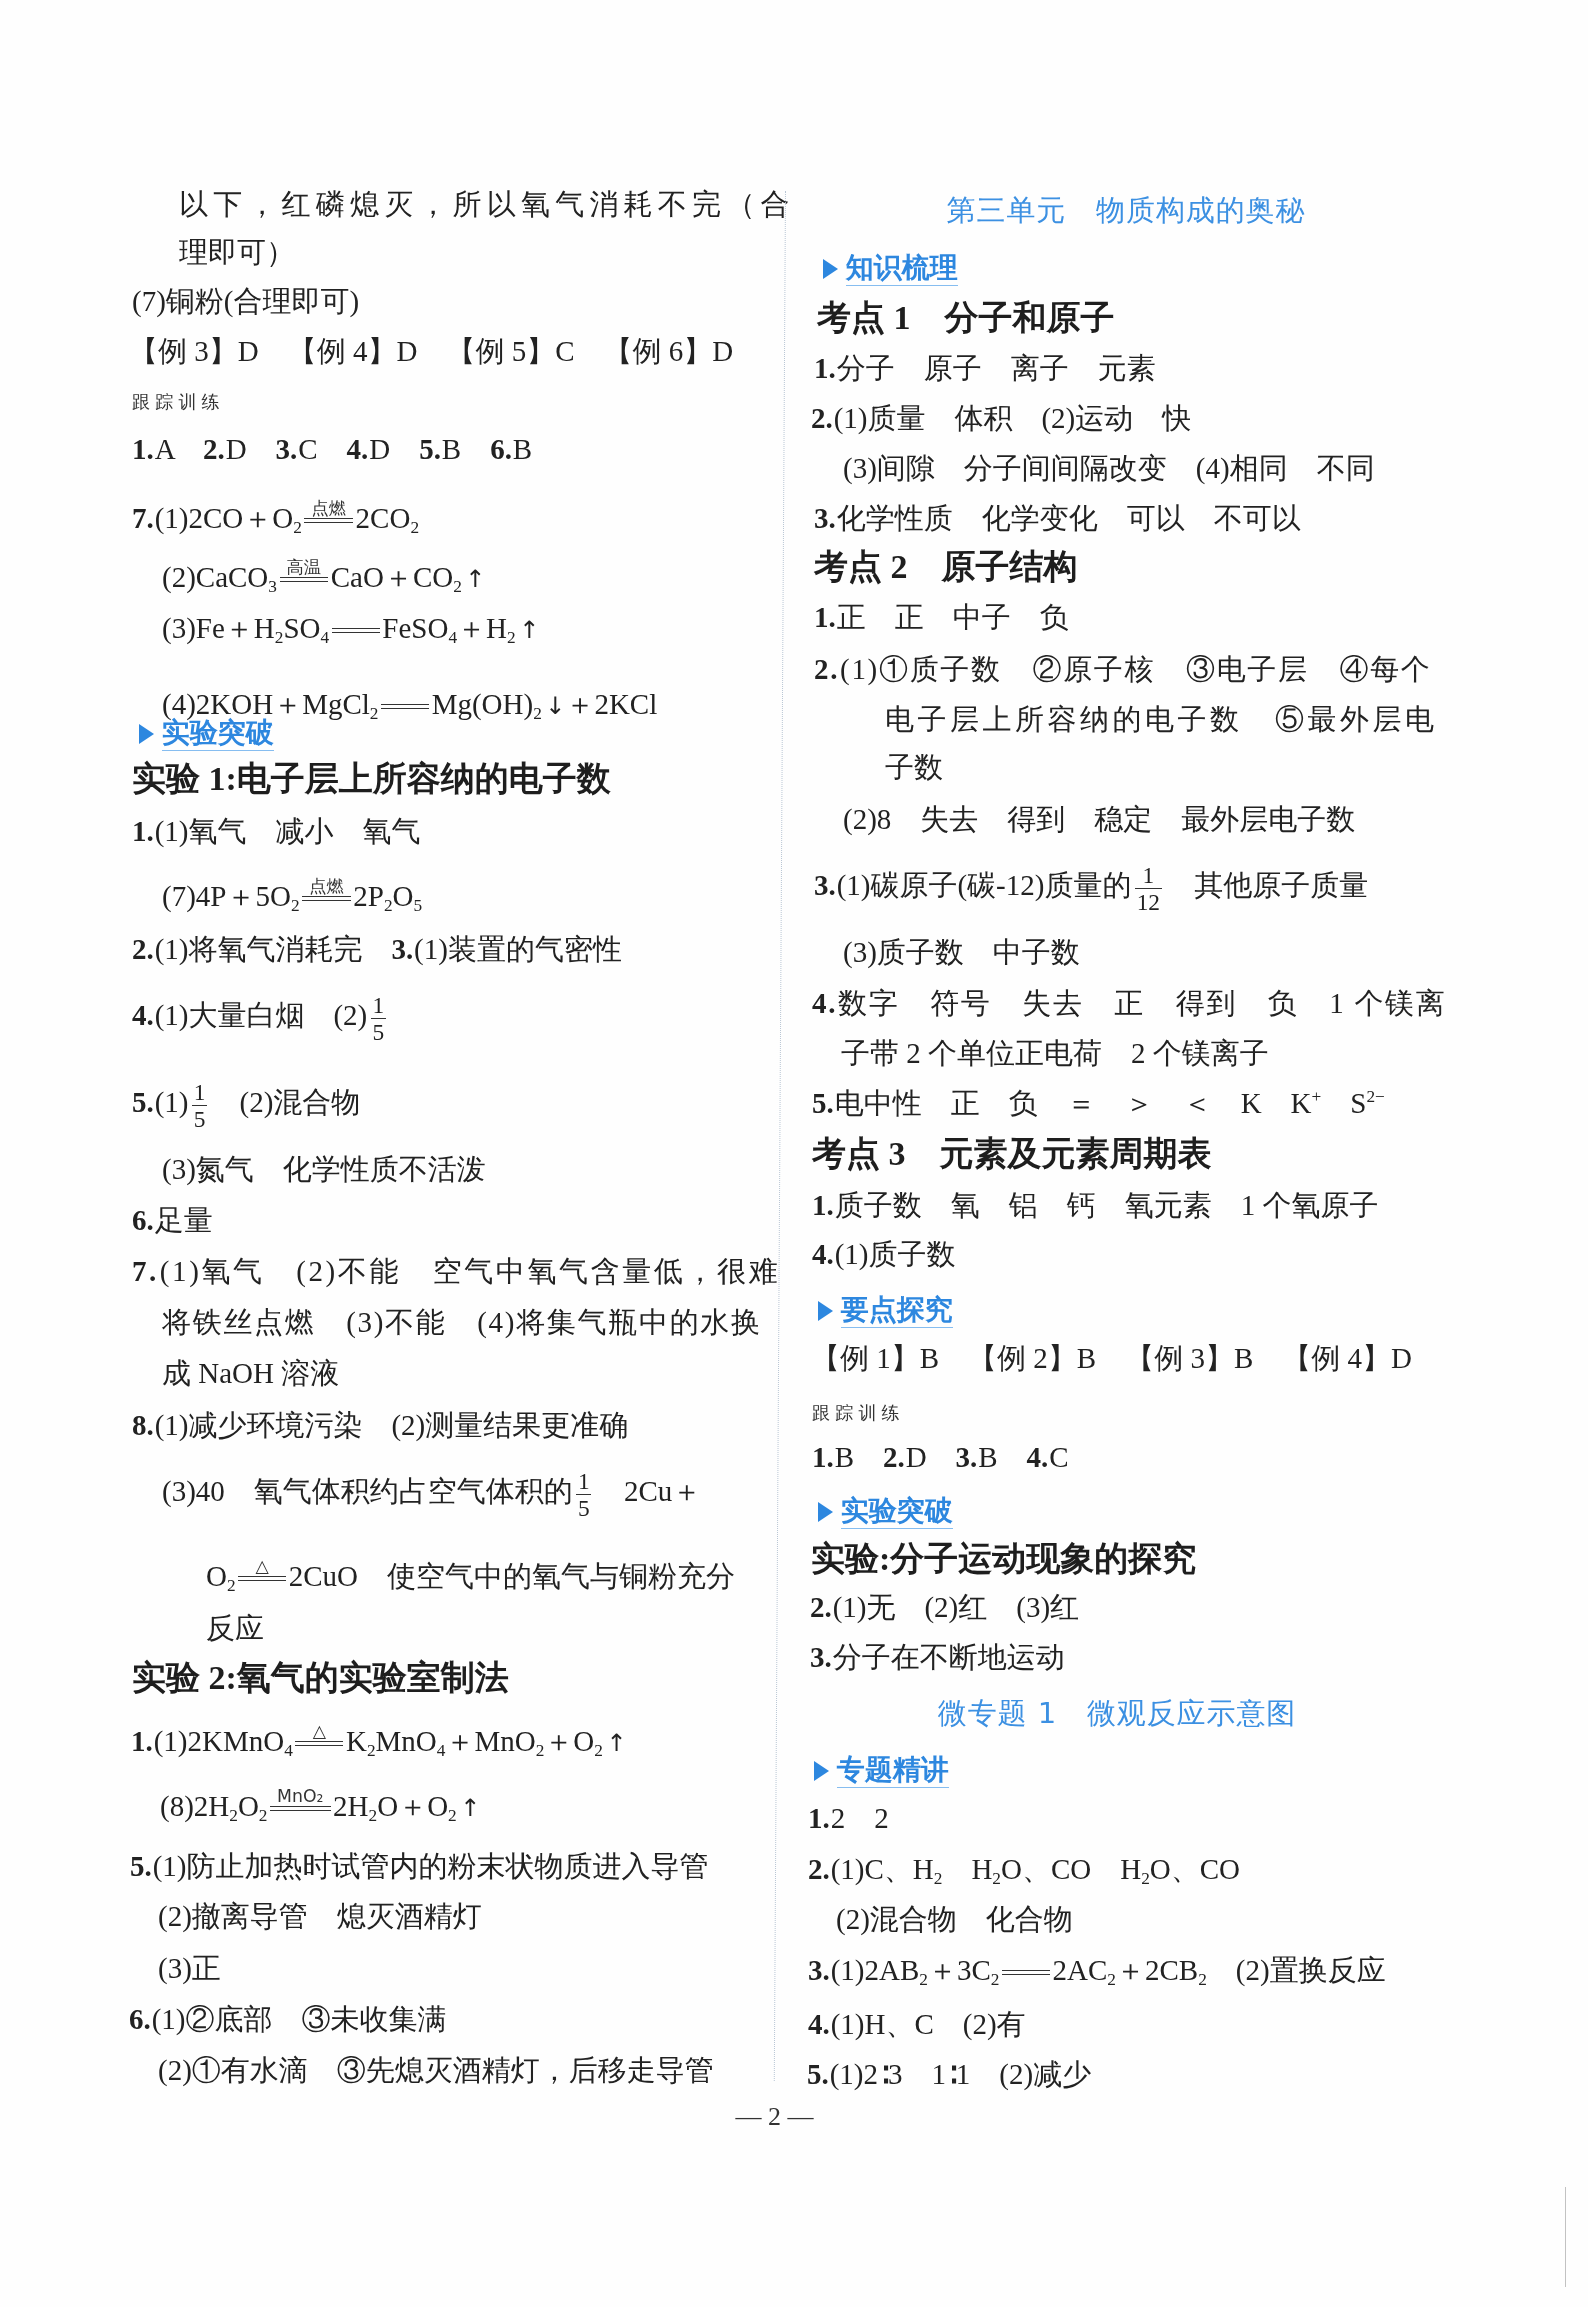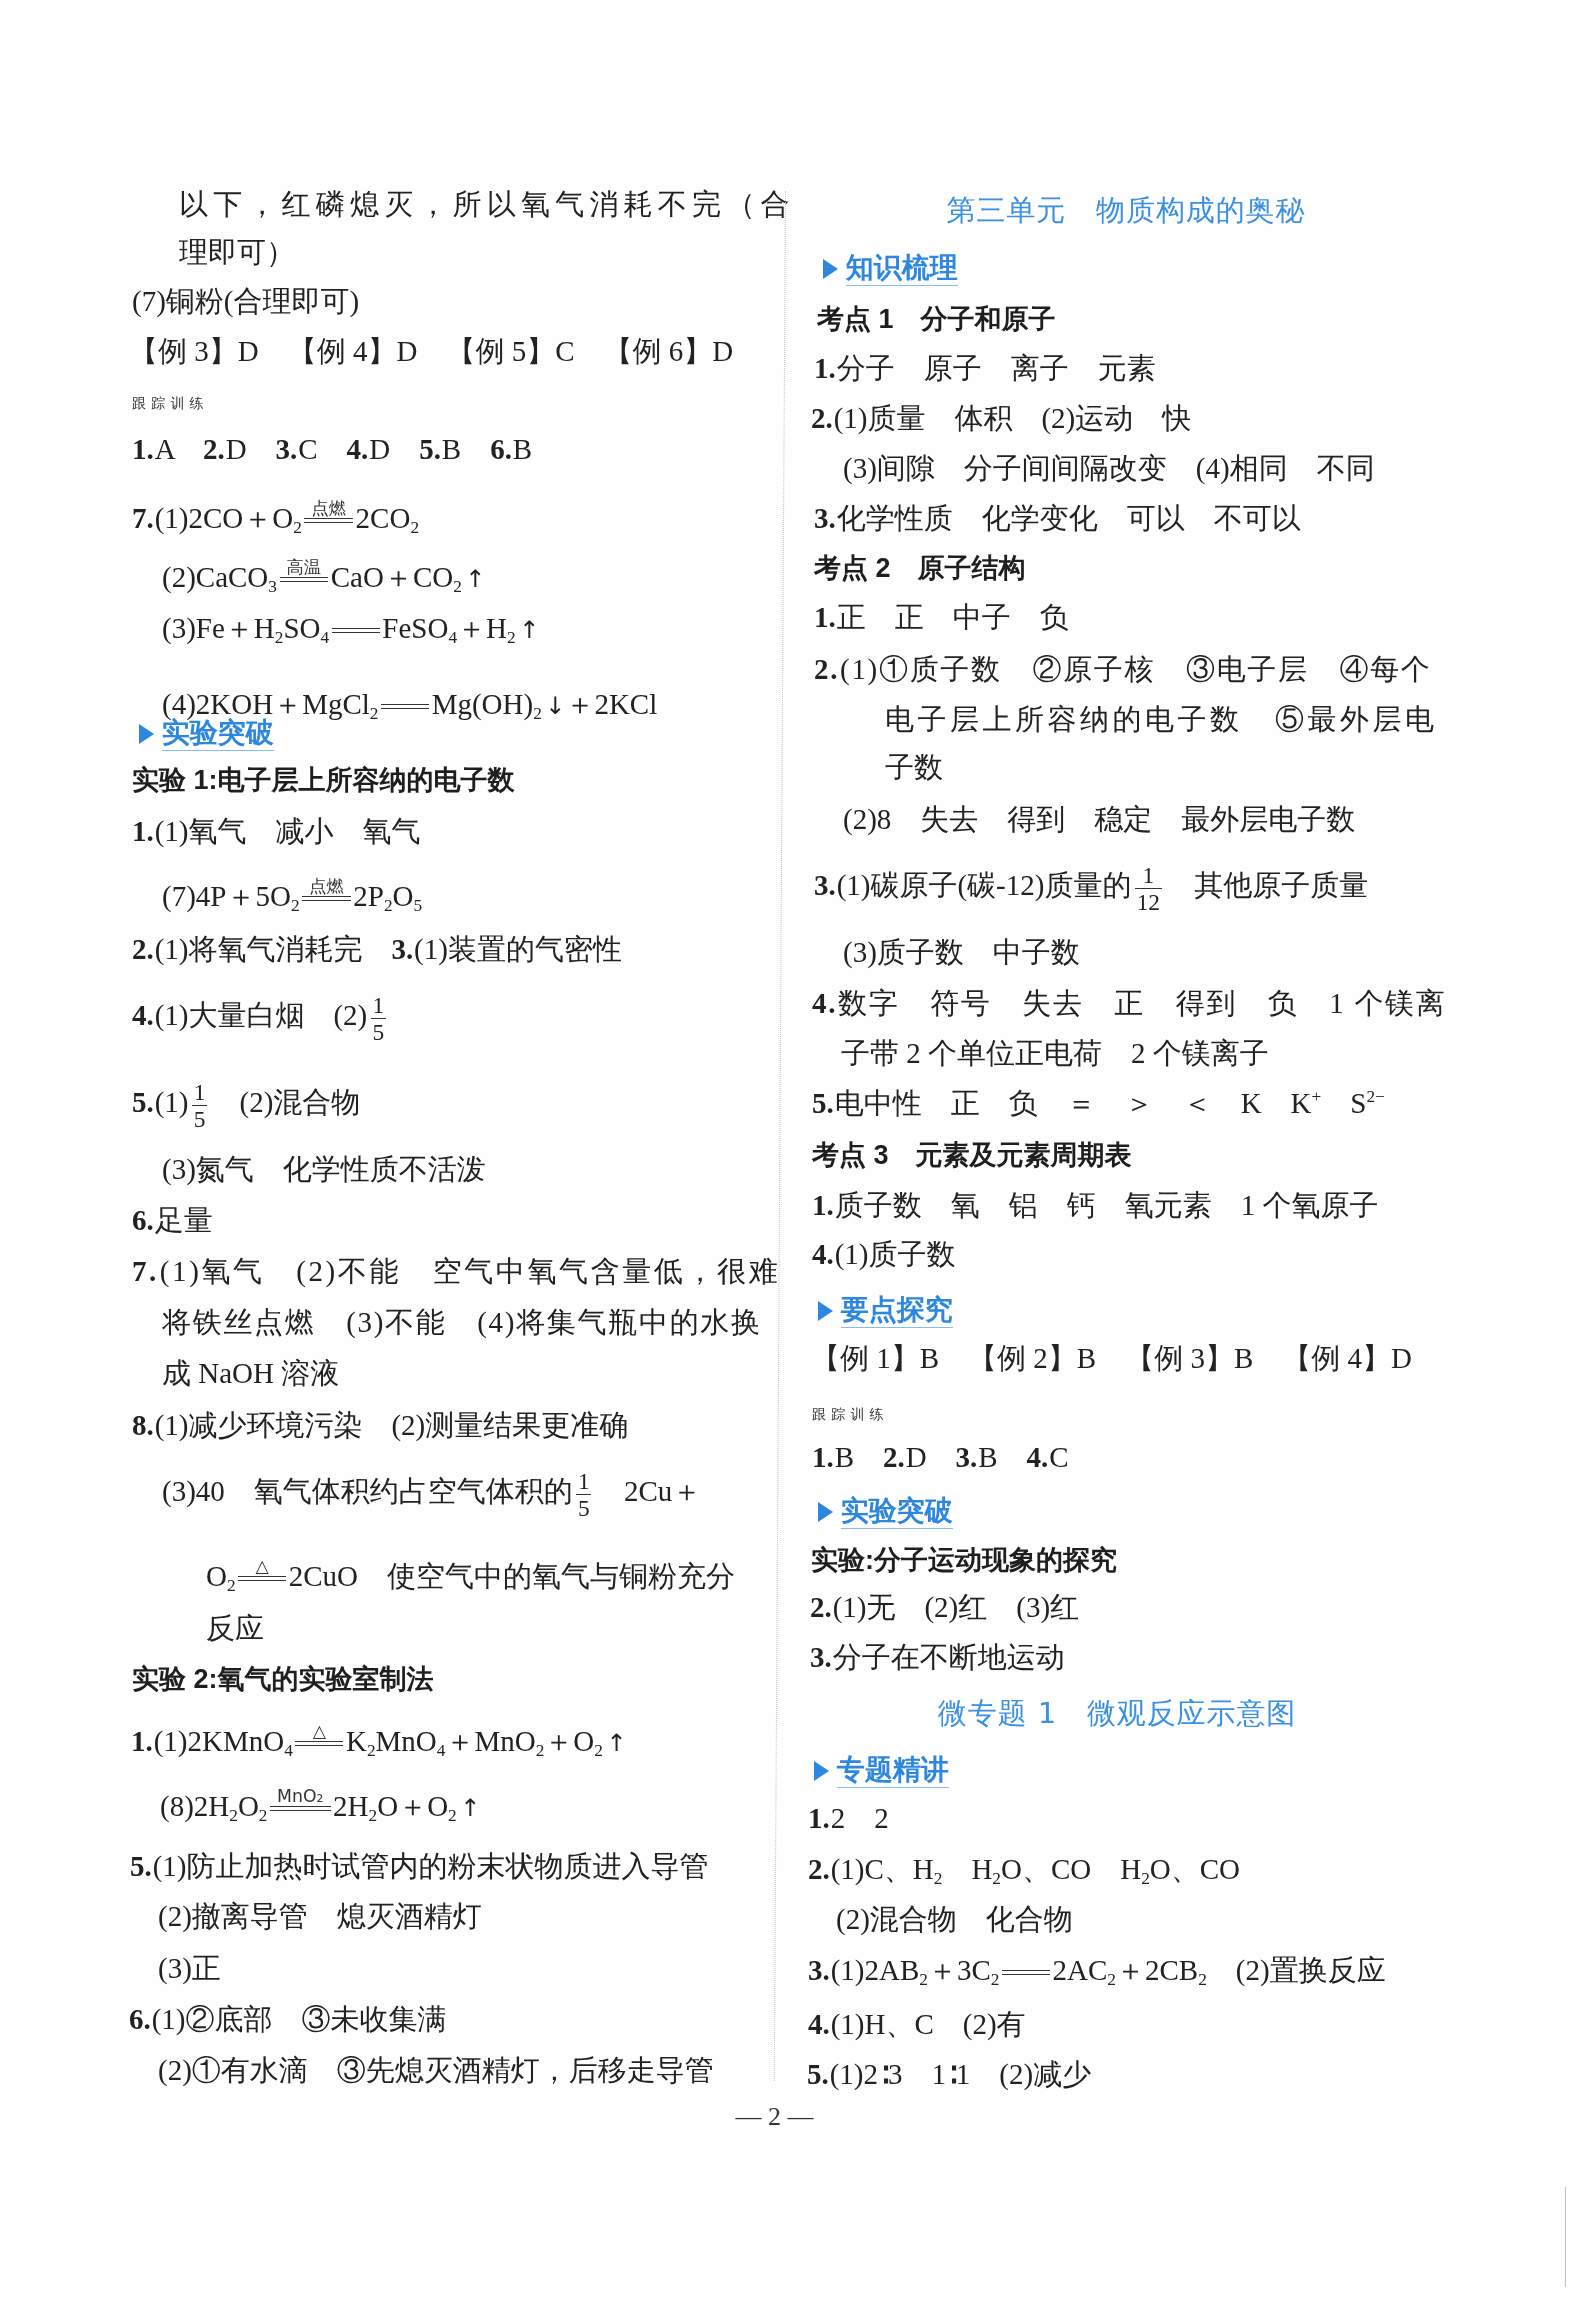--- a/index.html
+++ b/index.html
@@ -9,26 +9,26 @@
     font-family: "Liberation Serif", "DejaVu Serif", serif;
   }
   .ln {
     position: absolute; height: 38px; line-height: 38px; font-size: 29px;
     white-space: nowrap;
   }
   .ln.center { text-align: center; }
   .num { font-weight: bold; margin-right: 0.9px; }
   .txt { }
   .bold-head {
-    font-family: Liberation Sans, sans-serif;
-    font-weight: bold; font-size: 27px; color: #1e1e1e;
+    font-family: Liberation Serif, serif;
+    font-weight: bold; font-size: 34px; color: #1e1e1e;
   }
   .lbl {
     font-family: Liberation Serif, serif;
-    font-size: 14px; letter-spacing: 5.2px; color: #333;
+    font-size: 18px; letter-spacing: 5.2px; color: #333;
   }
   .ttl {
     font-family: "DejaVu Sans", "Liberation Sans", sans-serif;
     font-size: 29px; color: #3c90e2; letter-spacing: 0.9px;
   }
   .sec { display: inline-block; vertical-align: middle; line-height: 35px; }
   .tri {
     display: inline-block; width: 0; height: 0; vertical-align: middle;
     border-left: 15.6px solid #2d87df;
     border-top: 10.4px solid transparent; border-bottom: 10.4px solid transparent;

